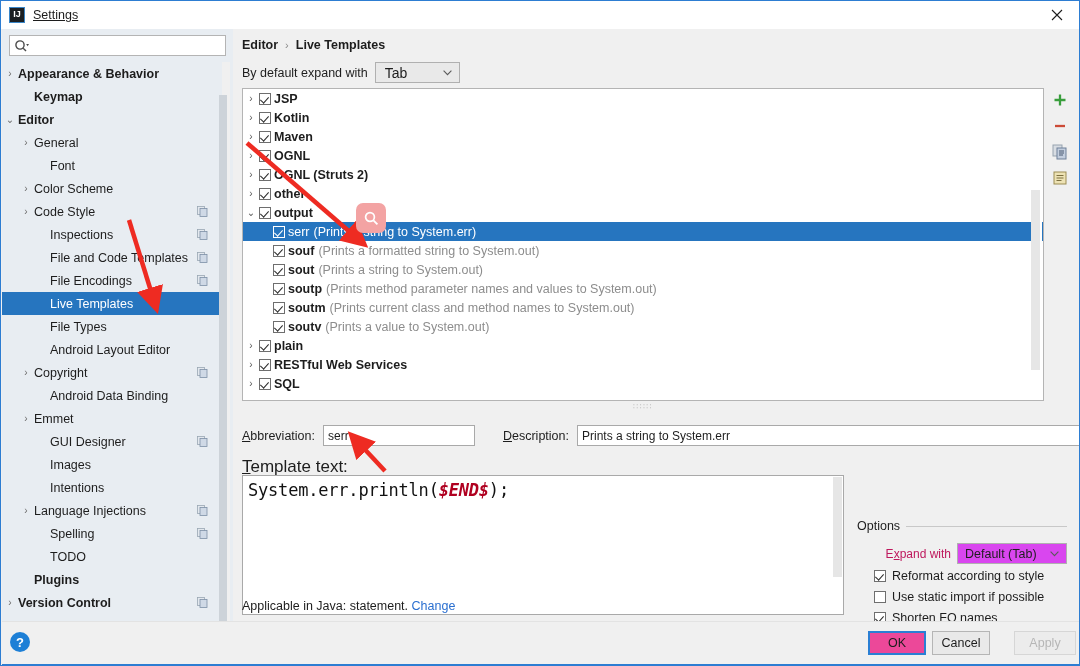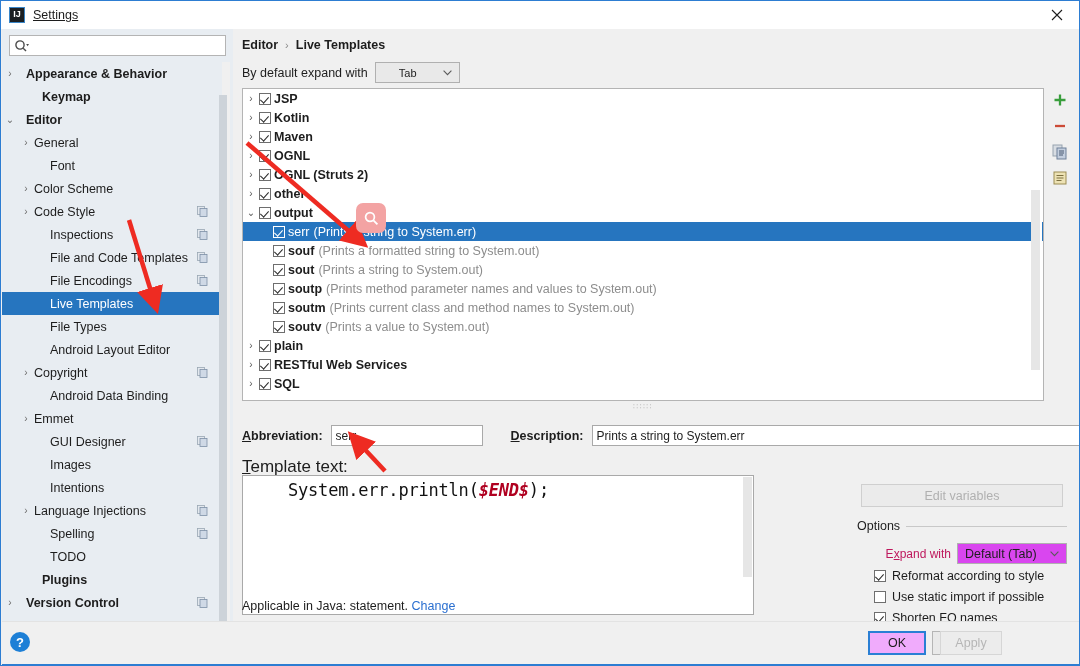--- a/index.html
+++ b/index.html
@@ -97,21 +97,21 @@
   .s-item.selected .s-label { color: #ffffff; }
   .s-arrow {
     width: 16px; text-align: center; flex: none;
     color: #6e6e6e; font-size: 10px;
     line-height: 1;
     display: flex; align-items: center; justify-content: center;
   }
   .s-label {
     font-size: 12.5px; color: #1d1d1d;
   }
-  .s-label.bold { font-weight: bold; margin-left: 8px; }
+  .s-label.bold { font-weight: bold; }
   .s-copy {
     position: absolute; right: 14px; top: 6px;
     width: 11px; height: 11px;
   }
   .sidebar-scroll-track {
     position: absolute; right: 3px; top: 33px;
     width: 8px; height: 559px;
     background: #f0f0f0;
   }
   .sidebar-scroll-thumb {
@@ -141,21 +141,21 @@
   .expand-row .lbl { font-size: 12.5px; color: #1d1d1d; }
   .combo {
     width: 85px; height: 21px;
     background: #e9e9e9;
     border: 1px solid #b0b0b0;
     box-sizing: border-box;
     display: flex; align-items: center;
     position: relative;
     cursor: pointer;
   }
-  .combo .val { margin-left: 23px; font-size: 11px; color: #1d1d1d; }
+  .combo .val { margin-left: 9px; font-size: 14px; color: #1d1d1d; }
   .combo .chev {
     position: absolute; right: 7px; top: 50%;
     transform: translateY(-50%);
     display: block;
   }
 
   
   .tmpl-box {
     position: absolute; left: 8px; top: 59px;
     width: 802px; height: 313px;
@@ -231,21 +231,21 @@
     width: 802px; height: 8px;
     display: flex; align-items: center; justify-content: center;
   }
   .grip { letter-spacing: 1.5px; color: #b8b8b8; font-size: 8px; line-height: 8px; }
 
   
   .abbr-row {
     position: absolute; left: 8px; top: 396px;
     display: flex; align-items: center;
   }
-  .fld-label { font-size: 12.5px; color: #1d1d1d; font-weight: bold; }
+  .fld-label { font-size: 12.5px; color: #1d1d1d; }
   .fld-label u { text-decoration: underline; }
   .txt {
     height: 21px;
     background: #ffffff;
     border: 1px solid #a9a9a9;
     box-sizing: border-box;
     font-family: "Liberation Sans", sans-serif;
     font-size: 12px;
     color: #1d1d1d;
     padding: 0 4px;
@@ -254,26 +254,25 @@
   #abbr-input { width: 152px; margin-left: 8px; }
   #desc-input { width: 580px; margin-left: 8px; }
   .desc-label { margin-left: 28px; }
 
   .tmpl-text-label {
     position: absolute; left: 8px; top: 428px;
     font-size: 17px; color: #1d1d1d;
   }
   .code-box {
     position: absolute; left: 8px; top: 446px;
-    width: 512px; height: 140px;
+    width: 602px; height: 140px;
     background: #ffffff;
     border: 1px solid #a9a9a9;
     box-sizing: border-box;
     overflow: hidden;
-    padding-left: 40px;
   }
   .code-line {
     font-family: "DejaVu Sans Mono", monospace;
     font-size: 17px;
     color: #111111;
     padding: 4px 0 0 5px;
     white-space: pre;
     letter-spacing: -0.2px;
   }
   .code-var { color: #b00020; font-weight: bold; font-style: italic; }
@@ -362,25 +361,25 @@
     background: #e9e9e9;
     border: 1px solid #b5b5b5;
     box-sizing: border-box;
     display: flex; align-items: center; justify-content: center;
     font-size: 12.5px; color: #1d1d1d;
     cursor: pointer;
   }
   .btn.primary {
     left: 866px;
     border: 2px solid #2a7fd4;
-    background: #f0abfc;
+    background: #ec4899;
   }
   .btn.cancel { left: 930px; }
   .btn.apply {
-    left: 938px; width: 62px;
+    left: 1012px; width: 62px;
     color: #b6b6b6;
     border-color: #d6d6d6;
     background: #ececec;
     cursor: default;
   }
 
   
   .overlay { position: absolute; pointer-events: none; }
   .mag-badge {
     position: absolute; left: 355px; top: 202px;
@@ -713,21 +712,20 @@
       <input class="txt" id="desc-input" type="text" value="Prints a string to System.err" style="">
     </div>
 
     <div class="tmpl-text-label"><u>T</u>emplate text:</div>
 
     <div class="code-box">
       <div class="code-line"><span>System.err.println(</span><span class="code-var">$END$</span><span>);</span></div>
       <div class="code-scroll"></div>
     </div>
 
-    <div class="edit-vars">Edit variables</div>
 
     <div class="options">
       <div class="opt-rule"></div>
       <div class="opt-legend">Options</div>
 
       <div class="expand-with-row">
         <span class="lbl">E<u>x</u>pand with</span>
         <div class="combo2">
           <span class="val">Default (Tab)</span>
           <svg class="chev" width="9" height="6" viewBox="0 0 9 6">

